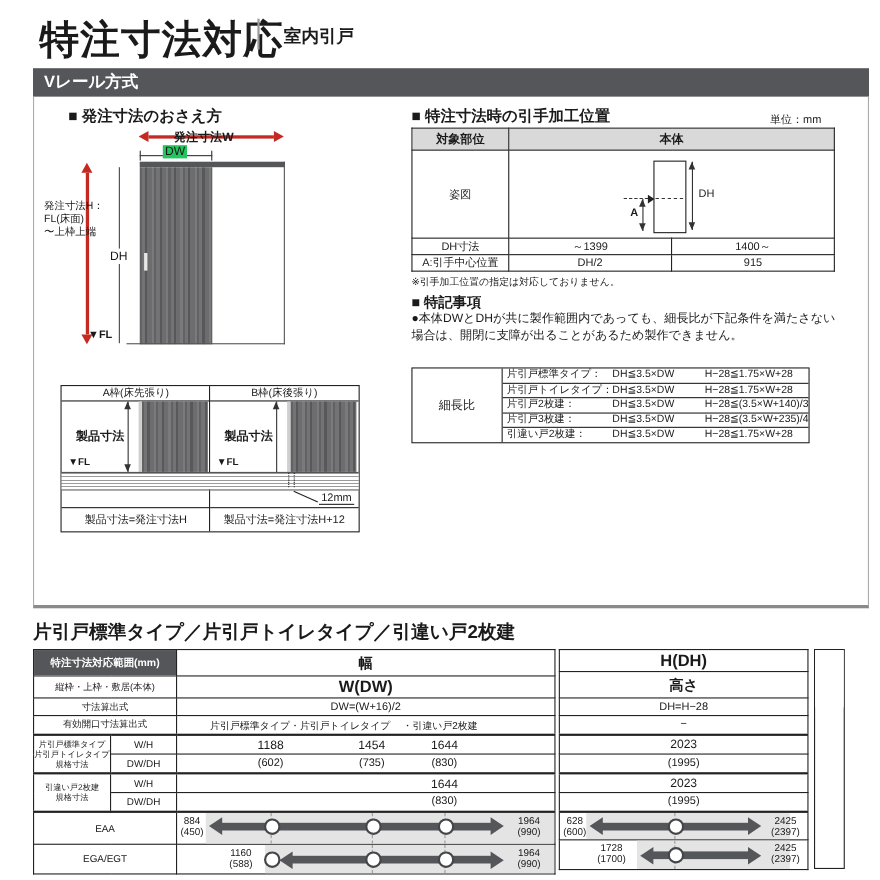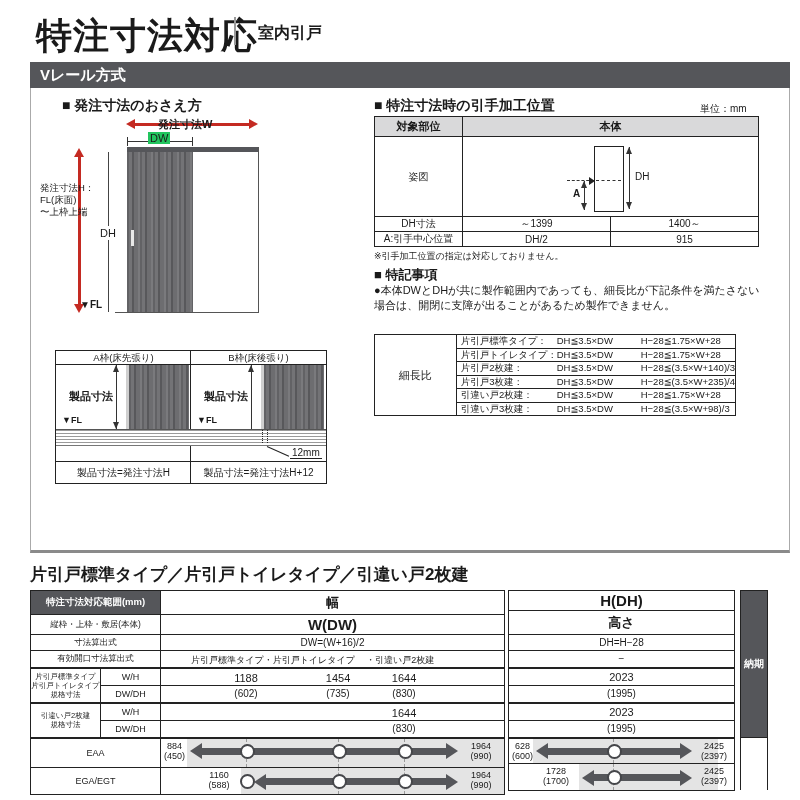--- a/index.html
+++ b/index.html
@@ -123,21 +123,20 @@
 場合は、開閉に支障が出ることがあるため製作できません。</div>
 
   <div class="abs" style="left:374px;top:334px;width:360px;border:1px solid #222;display:flex;background:#fff;">
     <div style="width:84px;border-right:1px solid #222;display:flex;align-items:center;justify-content:center;font-size:11px;">細長比</div>
     <div style="flex:1;">
       <div style="height:12.5px;font-size:9.5px;line-height:12.5px;padding-left:4px;white-space:nowrap;"><span style="display:inline-block;width:96px;">片引戸標準タイプ：</span><span style="display:inline-block;width:84px;">DH≦3.5×DW</span><span>H−28≦1.75×W+28</span></div>
       <div style="height:12.5px;font-size:9.5px;line-height:12.5px;padding-left:4px;border-top:1px solid #222;white-space:nowrap;"><span style="display:inline-block;width:96px;">片引戸トイレタイプ：</span><span style="display:inline-block;width:84px;">DH≦3.5×DW</span><span>H−28≦1.75×W+28</span></div>
       <div style="height:12.5px;font-size:9.5px;line-height:12.5px;padding-left:4px;border-top:1px solid #222;white-space:nowrap;"><span style="display:inline-block;width:96px;">片引戸2枚建：</span><span style="display:inline-block;width:84px;">DH≦3.5×DW</span><span>H−28≦(3.5×W+140)/3</span></div>
       <div style="height:12.5px;font-size:9.5px;line-height:12.5px;padding-left:4px;border-top:1px solid #222;white-space:nowrap;"><span style="display:inline-block;width:96px;">片引戸3枚建：</span><span style="display:inline-block;width:84px;">DH≦3.5×DW</span><span>H−28≦(3.5×W+235)/4</span></div>
       <div style="height:12.5px;font-size:9.5px;line-height:12.5px;padding-left:4px;border-top:1px solid #222;white-space:nowrap;"><span style="display:inline-block;width:96px;">引違い戸2枚建：</span><span style="display:inline-block;width:84px;">DH≦3.5×DW</span><span>H−28≦1.75×W+28</span></div>
-      <div style="height:12.5px;font-size:9.5px;line-height:12.5px;padding-left:4px;border-top:1px solid #222;white-space:nowrap;"><span style="display:inline-block;width:96px;">引違い戸3枚建：</span><span style="display:inline-block;width:84px;">DH≦3.5×DW</span><span>H−28≦(3.5×W+98)/3</span></div>
     </div>
   </div>
 
   <div class="abs" style="left:55px;top:350px;width:270px;height:132px;border:1px solid #222;">
     <div class="abs" style="left:134px;top:0;width:1px;height:132px;background:#222;"></div>
     <div class="abs" style="left:0;top:0;width:135px;height:13px;border-bottom:1px solid #222;font-size:9.5px;text-align:center;line-height:13px;">A枠(床先張り)</div>
     <div class="abs" style="left:135px;top:0;width:135px;height:13px;border-bottom:1px solid #222;font-size:9.5px;text-align:center;line-height:13px;">B枠(床後張り)</div>
 
     <div class="abs door" style="left:70px;top:14px;width:60px;height:64px;border-left:3px solid #cfcfcf;"></div>
     <div class="abs door" style="left:205px;top:14px;width:60px;height:64px;border-left:3px solid #cfcfcf;"></div>
@@ -307,19 +306,16 @@
         <div class="range-arrow" style="left:84px;top:10px;width:88px;"></div>
         <div class="rdot" style="left:98px;top:6px;"></div>
         <div class="rngmin pre" style="left:184px;top:2px;width:42px;">2425
 (2397)</div>
       </td>
     </tr>
   </tbody>
     </table>
 
   <div class="abs" style="left:740px;top:590px;width:28px;height:200px;border:1px solid #222;box-sizing:border-box;">
-    <div style="height:146px;background:#55565a;display:flex;align-items:center;justify-content:center;border-bottom:1px solid #222;">
-      <span style="color:#fff;font-size:10px;font-weight:bold;">納期</span>
-    </div>
     <div style="height:52px;background:#fff;"></div>
   </div>
 
 </div>
 
 </body></html>

